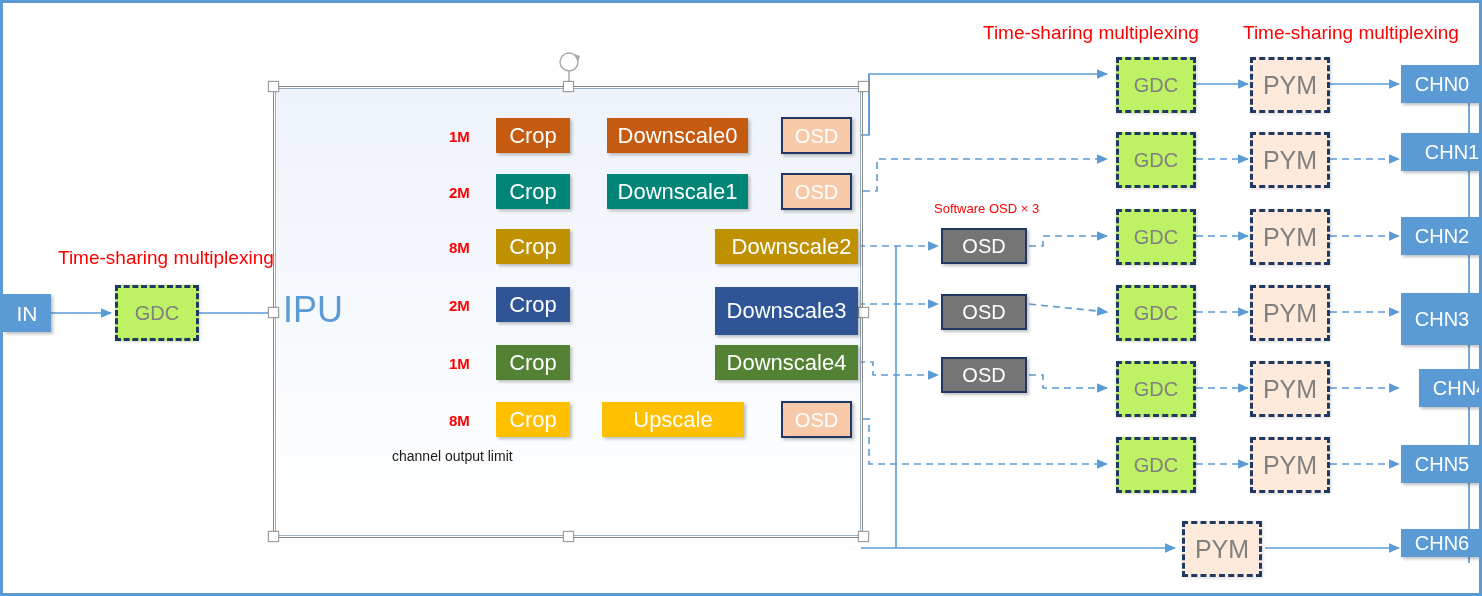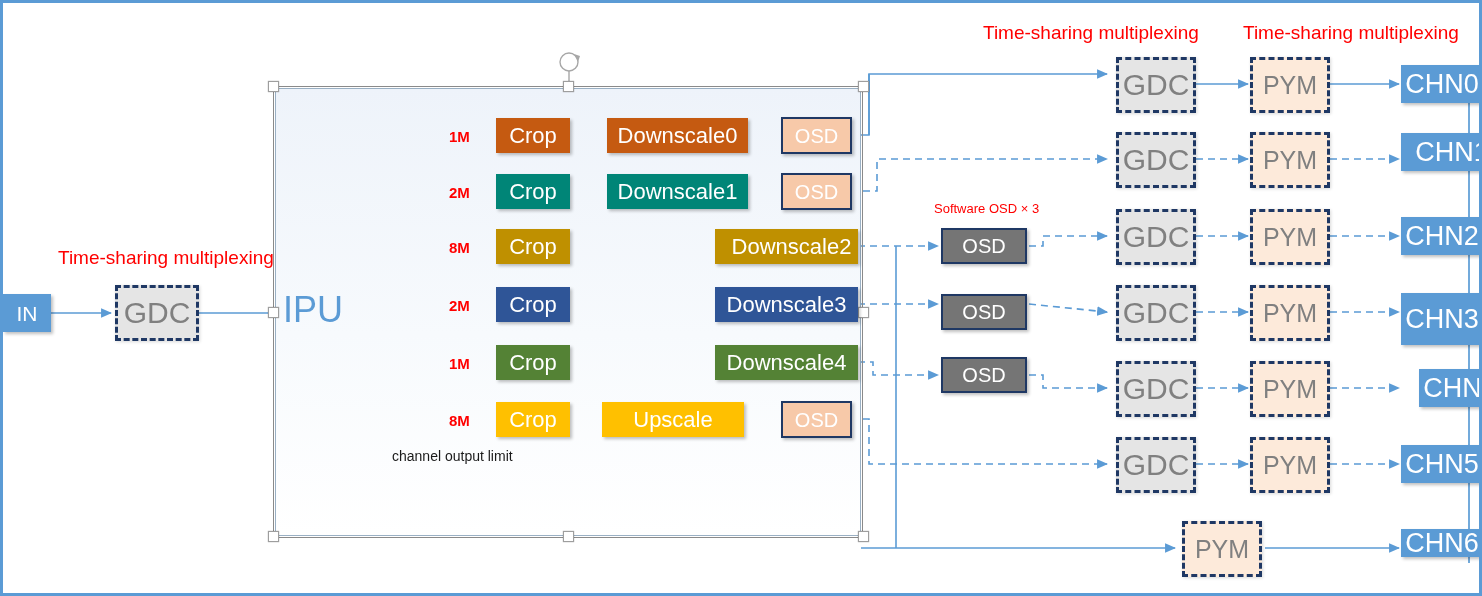--- a/index.html
+++ b/index.html
@@ -24,30 +24,30 @@
   .osd-peach{
     background:#F7C9A9;border:2px solid #1F3864;color:#ffffff;
     font-size:20px;
   }
   
   .osd-grey{
     background:#757575;border:2px solid #1F3864;color:#ffffff;font-size:20px;
   }
   
   .gdc{
-    background:#e5e5e5;border:3px dashed #1F3864;color:#808080;
-    font-size:30px;box-shadow:1px 1px 3px rgba(0,0,0,.15);
+    background:#bef264;border:3px dashed #1F3864;color:#808080;
+    font-size:20px;box-shadow:1px 1px 3px rgba(0,0,0,.15);
   }
   
   .pym{
     background:#FDEADA;border:3px dashed #1F3864;color:#808080;
     font-size:25px;box-shadow:1px 1px 3px rgba(0,0,0,.15);
   }
   .chn{
-    background:#5B9BD5;color:#fff;font-size:27px;
+    background:#5B9BD5;color:#fff;font-size:20px;
     box-shadow:2px 2px 3px rgba(0,0,0,.25);
   }
   .inblk{
     background:#5B9BD5;color:#fff;font-size:21px;
     box-shadow:2px 2px 3px rgba(0,0,0,.25);
   }
   
   #ipu-box{
     background:linear-gradient(180deg,#EEF3FA 0%,#F7FAFD 55%,#FFFFFF 100%);
     border:1px solid #9AB0C4;
@@ -176,21 +176,21 @@
   <div class="abs blk crop" style="left:493px;top:171px;width:74px;height:35px;background:#008577;">Crop</div>
   <div class="abs blk scale" style="left:604px;top:171px;width:141px;height:35px;background:#008577;">Downscale1</div>
   <div class="abs blk osd-peach" style="left:778px;top:170px;width:71px;height:37px;">OSD</div>
 
   <div class="abs mp" style="left:446px;top:237px;">8M</div>
   <div class="abs blk crop" style="left:493px;top:226px;width:74px;height:35px;background:#BF9000;">Crop</div>
   <div class="abs blk scale" style="left:712px;top:226px;width:143px;height:35px;background:#BF9000;padding-left:10px;">Downscale2</div>
 
   <div class="abs mp" style="left:446px;top:295px;">2M</div>
   <div class="abs blk crop" style="left:493px;top:284px;width:74px;height:35px;background:#2F5597;">Crop</div>
-  <div class="abs blk scale" style="left:712px;top:284px;width:143px;height:35px;background:#2F5597;">Downscale3</div>
+  <div class="abs blk scale" style="left:712px;top:284px;width:143px;height:48px;background:#2F5597;">Downscale3</div>
 
   <div class="abs mp" style="left:446px;top:353px;">1M</div>
   <div class="abs blk crop" style="left:493px;top:342px;width:74px;height:35px;background:#548235;">Crop</div>
   <div class="abs blk scale" style="left:712px;top:342px;width:143px;height:35px;background:#548235;">Downscale4</div>
 
   <div class="abs mp" style="left:446px;top:410px;">8M</div>
   <div class="abs blk crop" style="left:493px;top:399px;width:74px;height:35px;background:#FFC000;">Crop</div>
   <div class="abs blk scale" style="left:599px;top:399px;width:142px;height:35px;background:#FFC000;">Upscale</div>
   <div class="abs blk osd-peach" style="left:778px;top:398px;width:71px;height:37px;">OSD</div>
 

